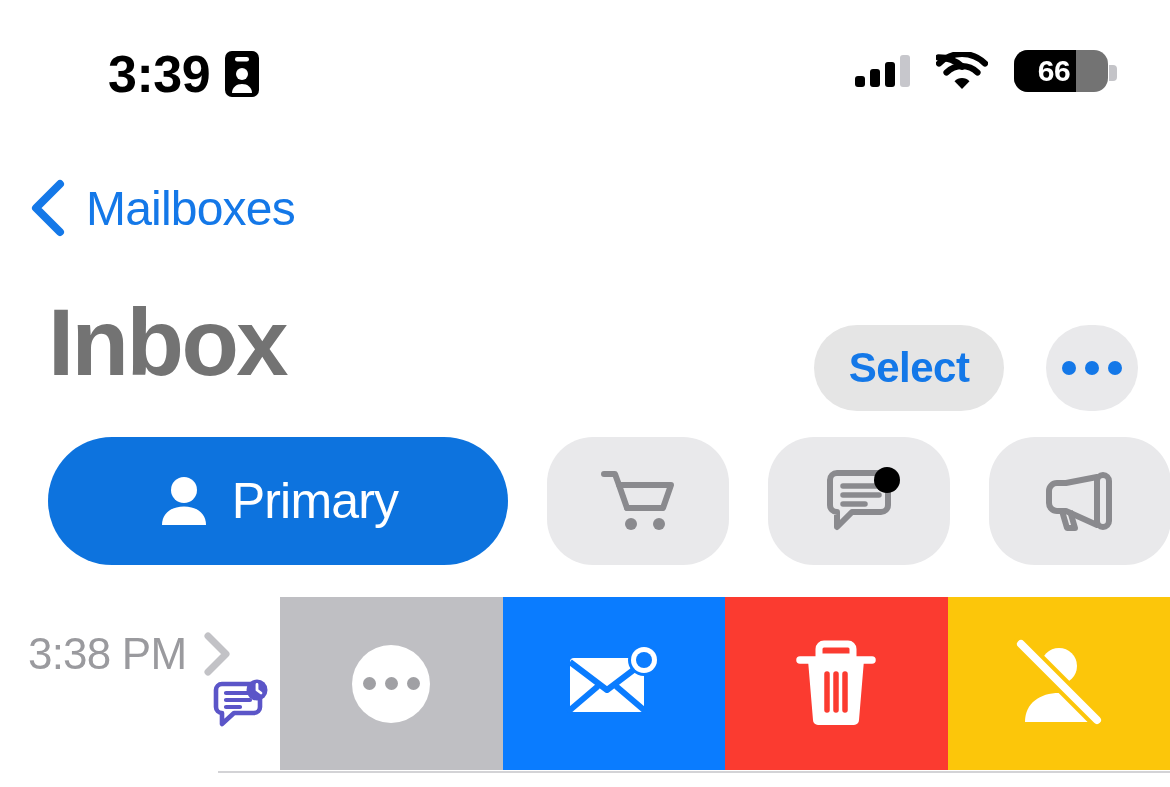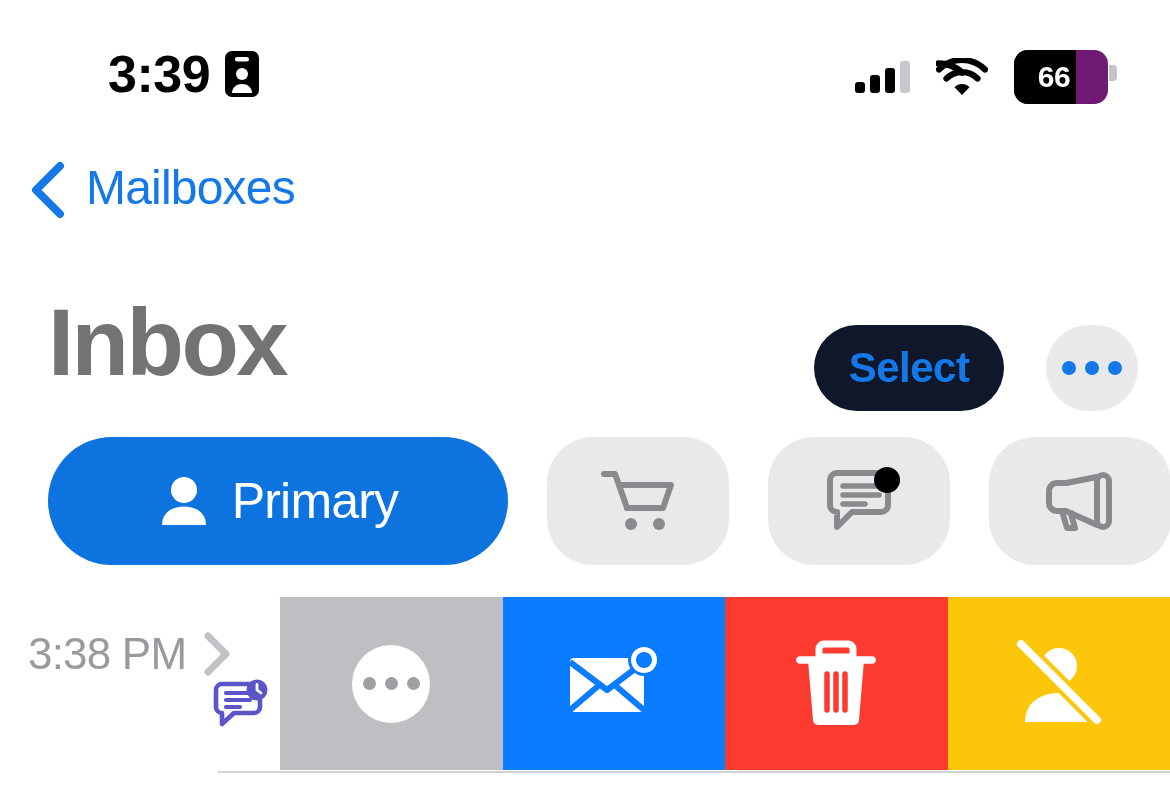--- a/index.html
+++ b/index.html
@@ -56,23 +56,23 @@
   .bars { display: flex; align-items: flex-end; gap: 5px; height: 32px; }
   .bars i { width: 10px; background: #000; border-radius: 3px; display: block; }
   .bars i.b1 { height: 11px; }
   .bars i.b2 { height: 18px; }
   .bars i.b3 { height: 25px; }
   .bars i.b4 { height: 32px; background: #c7c7cc; }
 
   #battery {
     position: relative;
     width: 94px;
-    height: 54px;
+    height: 42px;
     border-radius: 14px;
-    background: #701a75;
+    background: #737373;
     overflow: visible;
   }
   #battery-fill {
     position: absolute;
     left: 0; top: 0; bottom: 0;
     width: 66%;
     background: #000;
     border-radius: 14px 0 0 14px;
   }
   #battery-text {
@@ -104,37 +104,38 @@
     width: 1170px;
     height: 100px;
   }
 
   #back-button {
     position: absolute;
     left: 26px;
     top: 0;
     height: 96px;
     display: flex;
+    align-items: center;
     gap: 16px;
     cursor: pointer;
   }
   #back-label {
     font-size: 48px;
     color: #1478e8;
     letter-spacing: -0.8px;
   }
 
   #select-button {
     position: absolute;
     right: 166px;
     top: 165px;
     width: 190px;
     height: 86px;
     border-radius: 43px;
-    background: #0f172a;
+    background: #e5e5e5;
     display: flex;
     align-items: center;
     justify-content: center;
     cursor: pointer;
   }
   #select-label {
     font-size: 42px;
     font-weight: 600;
     color: #1478e8;
     letter-spacing: -0.5px;

